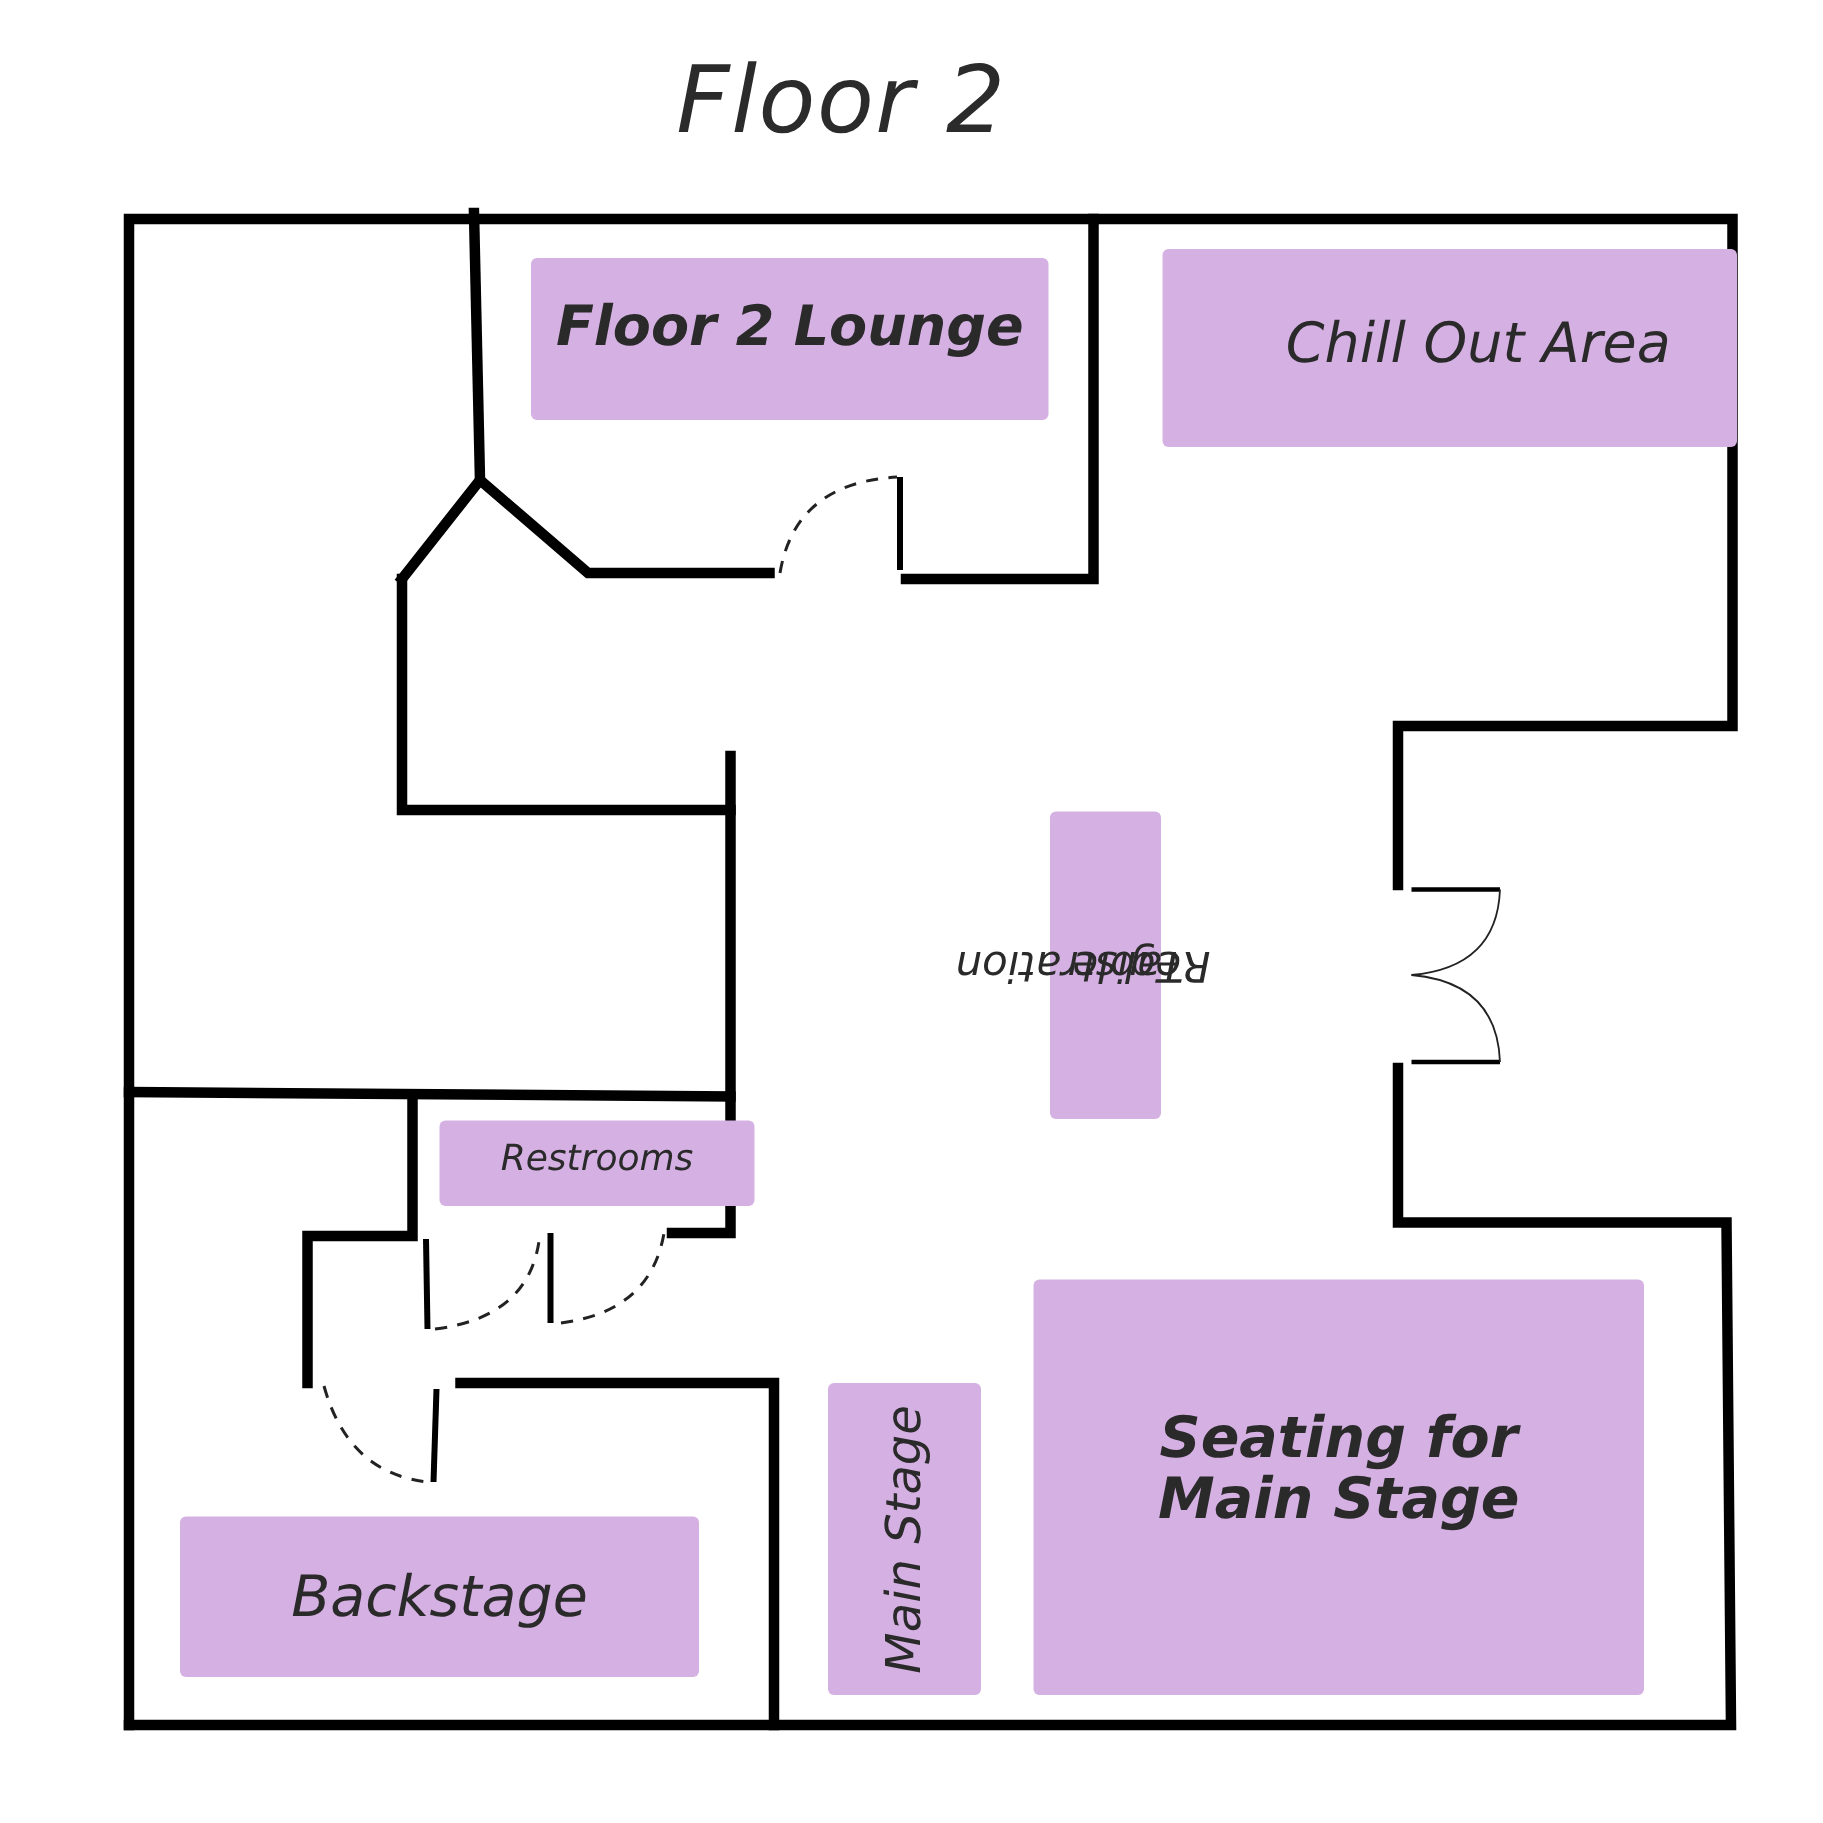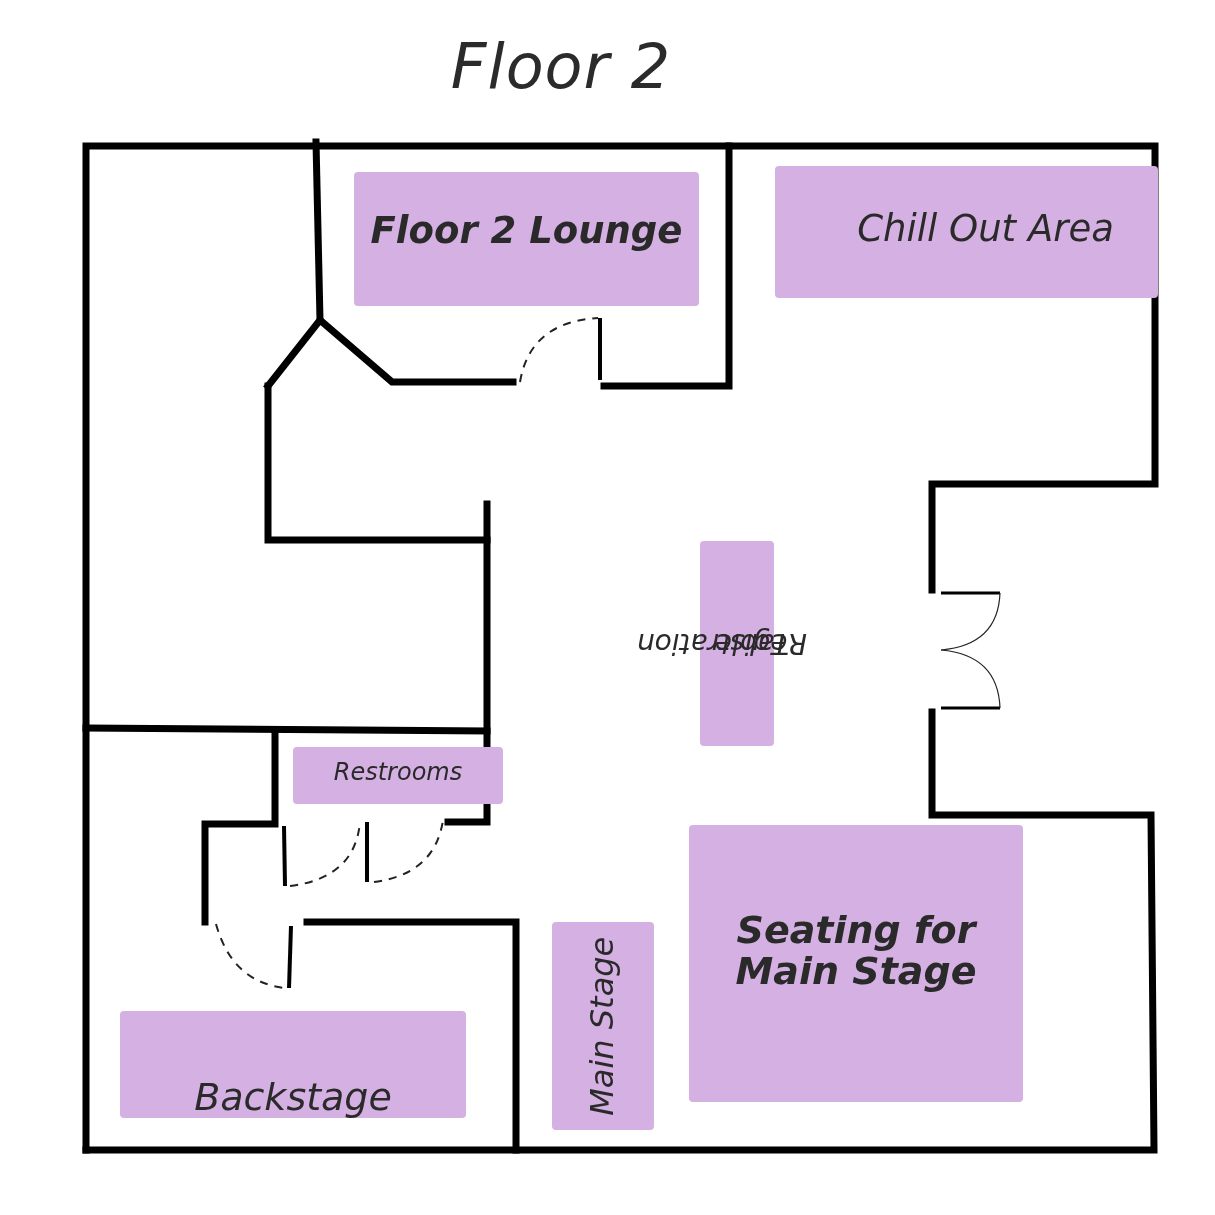--- a/index.html
+++ b/index.html
@@ -50,21 +50,21 @@
   <polyline class="wall" points="307,922 516,922 516,1150"></polyline>
   <line class="door-leaf" x1="291" y1="926" x2="289" y2="988"></line>
   <path class="swing-dash" d="M 216 924 Q 232 982 285 988"></path>
 
   <line class="door-bar" x1="941" y1="593" x2="1000" y2="593"></line>
   <line class="door-bar" x1="941" y1="708" x2="1000" y2="708"></line>
   <path class="swing-thin" d="M 1000 593 Q 998 645 941 650"></path>
   <path class="swing-thin" d="M 1000 708 Q 998 655 941 650"></path>
 </svg>
 
-<div class="room bold" style="left:354px; top:172px; width:345px; height:134px; font-size:37px;">
+<div class="room bold" style="left:354px; top:172px; width:345px; height:108px; font-size:37px;">
   <span style="margin-top:-16px;">Floor 2 Lounge</span>
 </div>
 
 <div class="room" style="left:775px; top:166px; width:345px; height:132px; font-size:37px;padding-left:38px;">
   <span style="margin-top:-6px;">Chill Out Area</span>
 </div>
 
 <div class="room vert" style="left:700px; top:541px; width:74px; height:205px; font-size:28px;">
   <span>
     <span>Registration</span>
@@ -73,22 +73,22 @@
 </div>
 
 <div class="room" style="left:293px; top:747px; width:210px; height:57px; font-size:24px;">
   <span style="margin-top:-6px;">Restrooms</span>
 </div>
 
 <div class="room vert" style="left:552px; top:922px; width:102px; height:208px; font-size:32px;">
   <span>Main Stage</span>
 </div>
 
-<div class="room bold" style="left:689px; top:825px; width:334px; height:277px; font-size:38px;">
+<div class="room bold" style="left:689px; top:853px; width:407px; height:277px; font-size:38px;">
   <span style="margin-top:-25px;">
     <span>Seating for</span>
     <span>Main Stage</span>
   </span>
 </div>
 
-<div class="room" style="left:120px; top:1011px; width:346px; height:107px; font-size:38px;align-items:flex-end;">
+<div class="room" style="left:120px; top:1011px; width:346px; height:107px; font-size:38px;">
   <span>Backstage</span>
 </div>
 
 </body></html>

